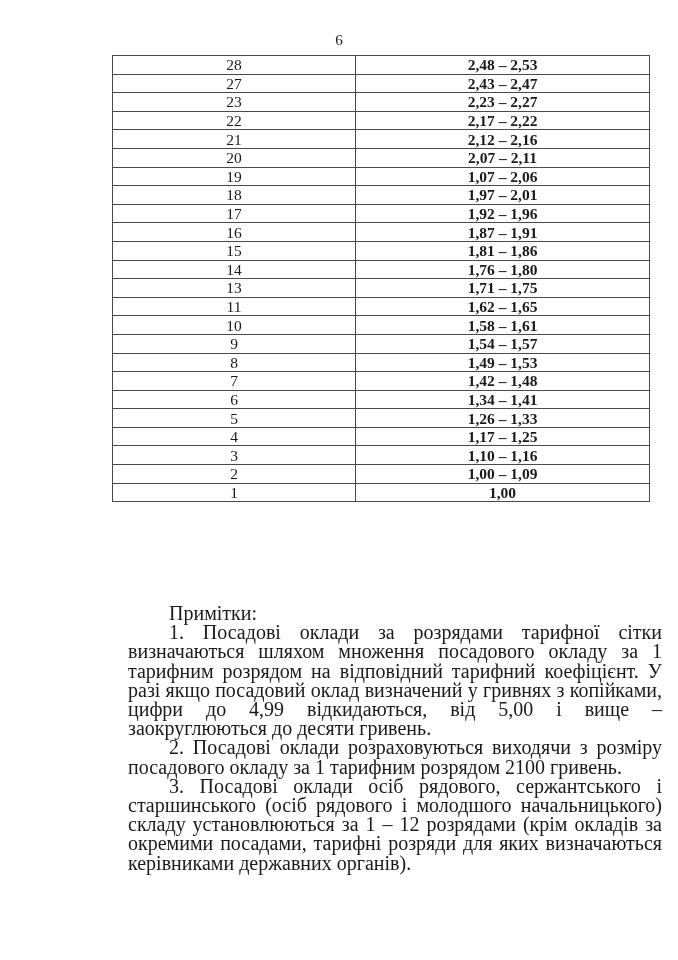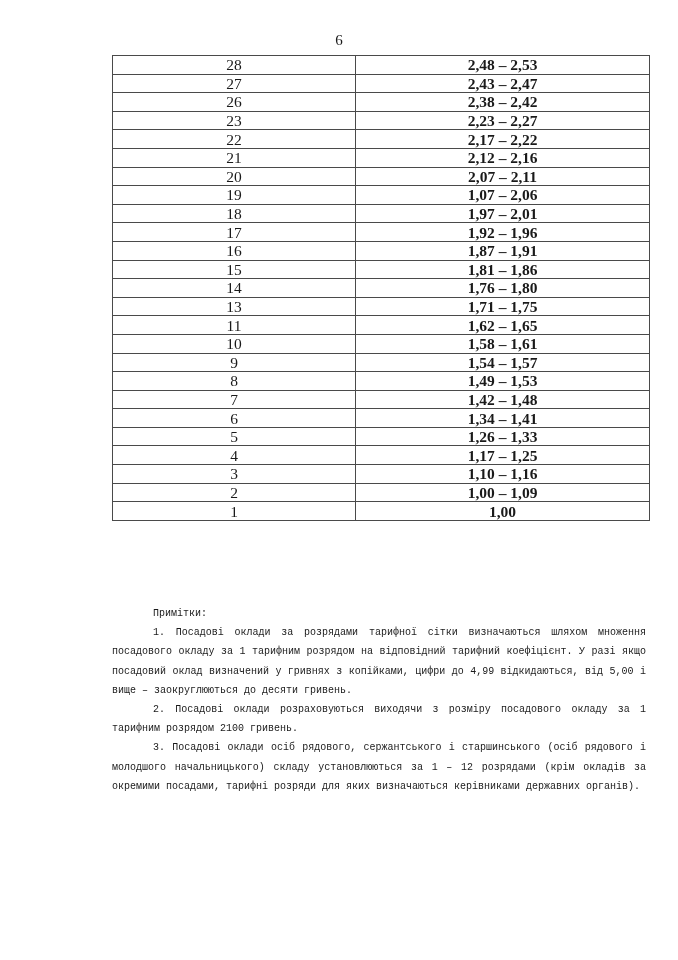--- a/index.html
+++ b/index.html
@@ -40,26 +40,25 @@
       text-align: center;
       font-size: 15.5px;
       line-height: 17px;
       vertical-align: middle;
     }
     .rates-table td.col-grade { width: 242px; }
     .rates-table td.col-coef { width: 293px; font-weight: bold; }
     .notes {
       position: absolute;
       top: 604px;
-      left: 112px;
+      left: 128px;
       width: 534px;
-      font-size: 10px;
+      font-size: 20px;
       line-height: 19.2px;
       text-align: justify;
-      font-family: Liberation Mono, monospace;
     }
     .notes p {
       margin: 0;
       text-indent: 41px;
       text-align: justify;
     }
     .notes p.title {
       text-indent: 41px;
     }
   </style>
@@ -70,24 +69,20 @@
 
 <table class="rates-table">
   <tbody id="table-body">
       <tr>
         <td class="col-grade">28</td>
         <td class="col-coef">2,48 – 2,53</td>
       </tr>
       <tr>
         <td class="col-grade">27</td>
         <td class="col-coef">2,43 – 2,47</td>
-      </tr>
-      <tr>
-        <td class="col-grade">26</td>
-        <td class="col-coef">2,38 – 2,42</td>
       </tr>
       <tr>
         <td class="col-grade">23</td>
         <td class="col-coef">2,23 – 2,27</td>
       </tr>
       <tr>
         <td class="col-grade">22</td>
         <td class="col-coef">2,17 – 2,22</td>
       </tr>
       <tr>

